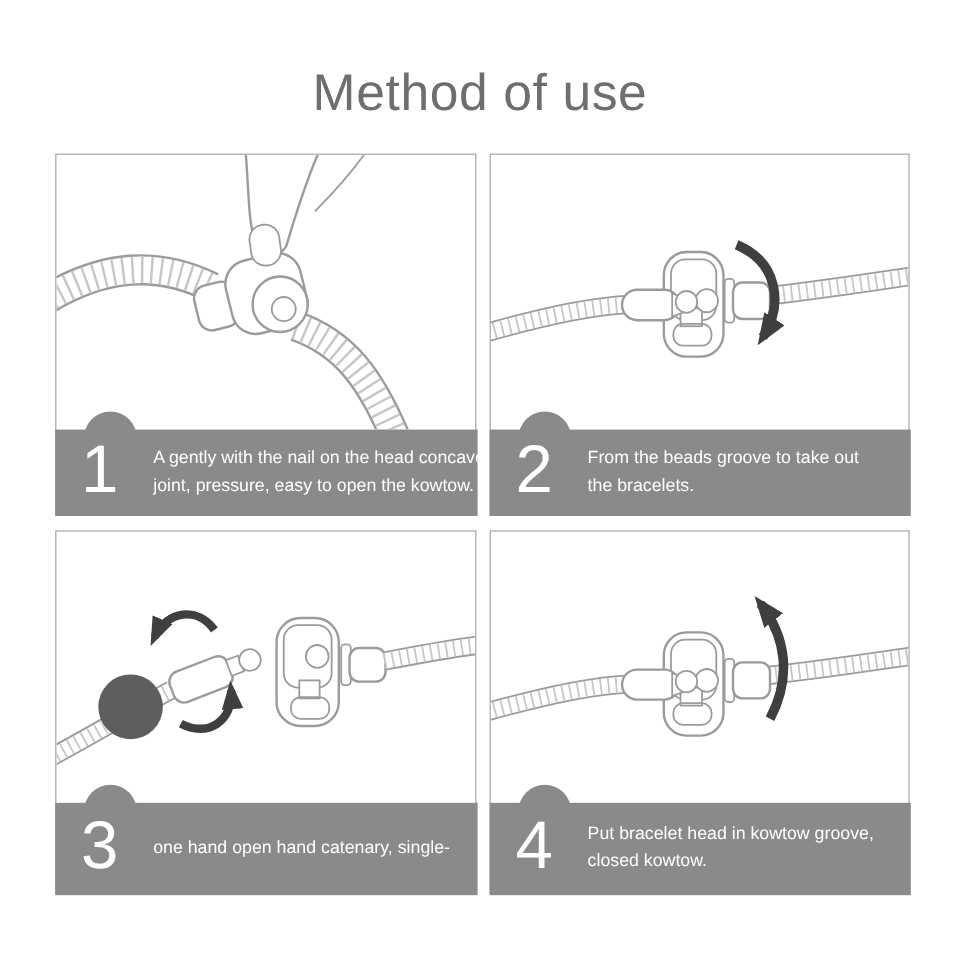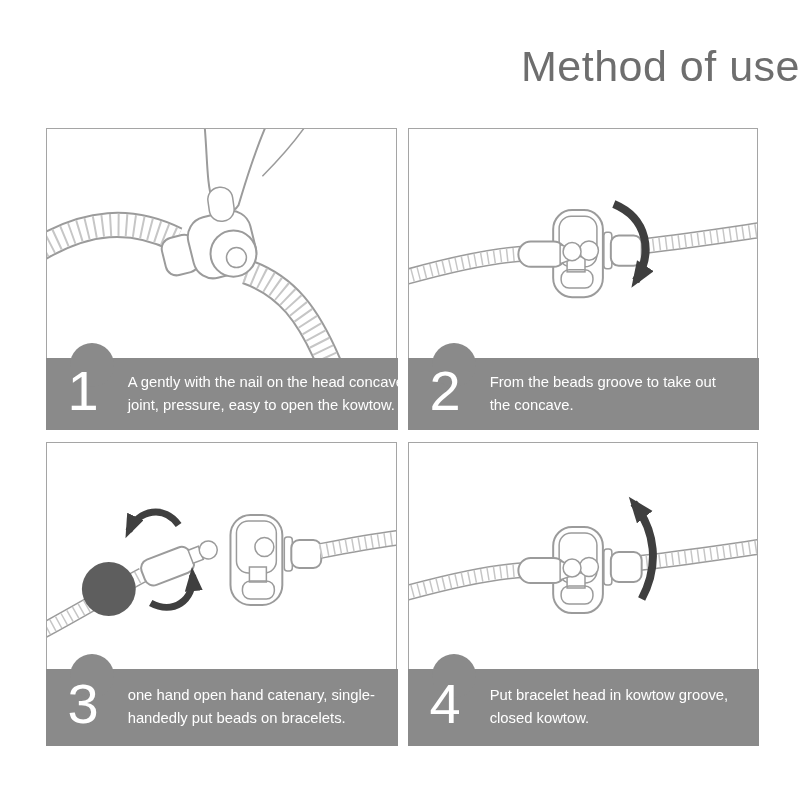--- a/index.html
+++ b/index.html
@@ -1,21 +1,21 @@
 <!DOCTYPE html>
 <html><head>
 <meta charset="utf-8">
 <style>
   html,body { margin:0; padding:0; }
   body {
     width:800px; height:800px; background:#ffffff; position:relative;
     font-family:"Liberation Sans", sans-serif; overflow:hidden;
   }
   .title {
-    position:absolute; top:42px; left:0; width:100%; text-align:right;
+    position:absolute; top:54px; left:0; width:100%; text-align:center;
     font-size:43px; font-weight:400; color:#6e6e6e; letter-spacing:0.5px; margin:0;
   }
   .panel {
     position:absolute; background:#fff; border:1.5px solid #a5a5a5; box-sizing:border-box;
   }
   .p1 { left:46px;  top:128px; width:351px; height:301px; }
   .p2 { left:408px; top:128px; width:350px; height:301px; }
   .p3 { left:46px;  top:442px; width:351px; height:303px; }
   .p4 { left:408px; top:442px; width:350px; height:303px; }
   .illus { position:absolute; top:0; left:0; right:0; overflow:hidden; }
@@ -127,21 +127,21 @@
         <circle class="shapet" cx="181" cy="120" r="9.5"></circle>
         <circle class="shapet" cx="164" cy="121" r="9"></circle>
       </g>
       <path class="arrow" stroke-width="8" d="M206,74 C240,88 246,122 228,150" marker-end="url(#ah2)"></path>
     </svg>
   </div>
   <div class="band">
     <span class="num">2</span>
     <div class="txt">
       <div>From the beads groove to take out</div>
-      <div>the concave.</div>
+      <div>the bracelets.</div>
     </div>
   </div>
 </section>
 
 <section class="panel row2 p3">
   <div class="illus">
     <svg viewBox="0 0 350 226" preserveAspectRatio="none">
       <defs>
         <marker id="ah3" markerWidth="30" markerHeight="24" refX="16" refY="9" orient="auto" markerUnits="userSpaceOnUse">
           <path d="M0,0 L24,9 L0,18 Z" fill="#3f3f3f"></path>
@@ -175,21 +175,20 @@
         <path class="ropeO" stroke-width="16" d="M274,108 C310,101 340,96 358,94"></path>
         <path class="ropeI" stroke-width="13" d="M274,108 C310,101 340,96 358,94"></path>
         <path class="ropeR" stroke-width="13" stroke-dasharray="1.5 5" d="M274,108 C310,101 340,96 358,94"></path>
       </g>
     </svg>
   </div>
   <div class="band">
     <span class="num">3</span>
     <div class="txt">
       <div>one hand open hand catenary, single-</div>
-      <div>handedly put beads on bracelets.</div>
     </div>
   </div>
 </section>
 
 <section class="panel row2 p4">
   <div class="illus">
     <svg viewBox="0 0 350 226" preserveAspectRatio="none">
       <defs>
         <marker id="ah4" markerWidth="34" markerHeight="26" refX="18" refY="10" orient="auto" markerUnits="userSpaceOnUse">
           <path d="M0,0 L26,10 L0,20 Z" fill="#3f3f3f"></path>

